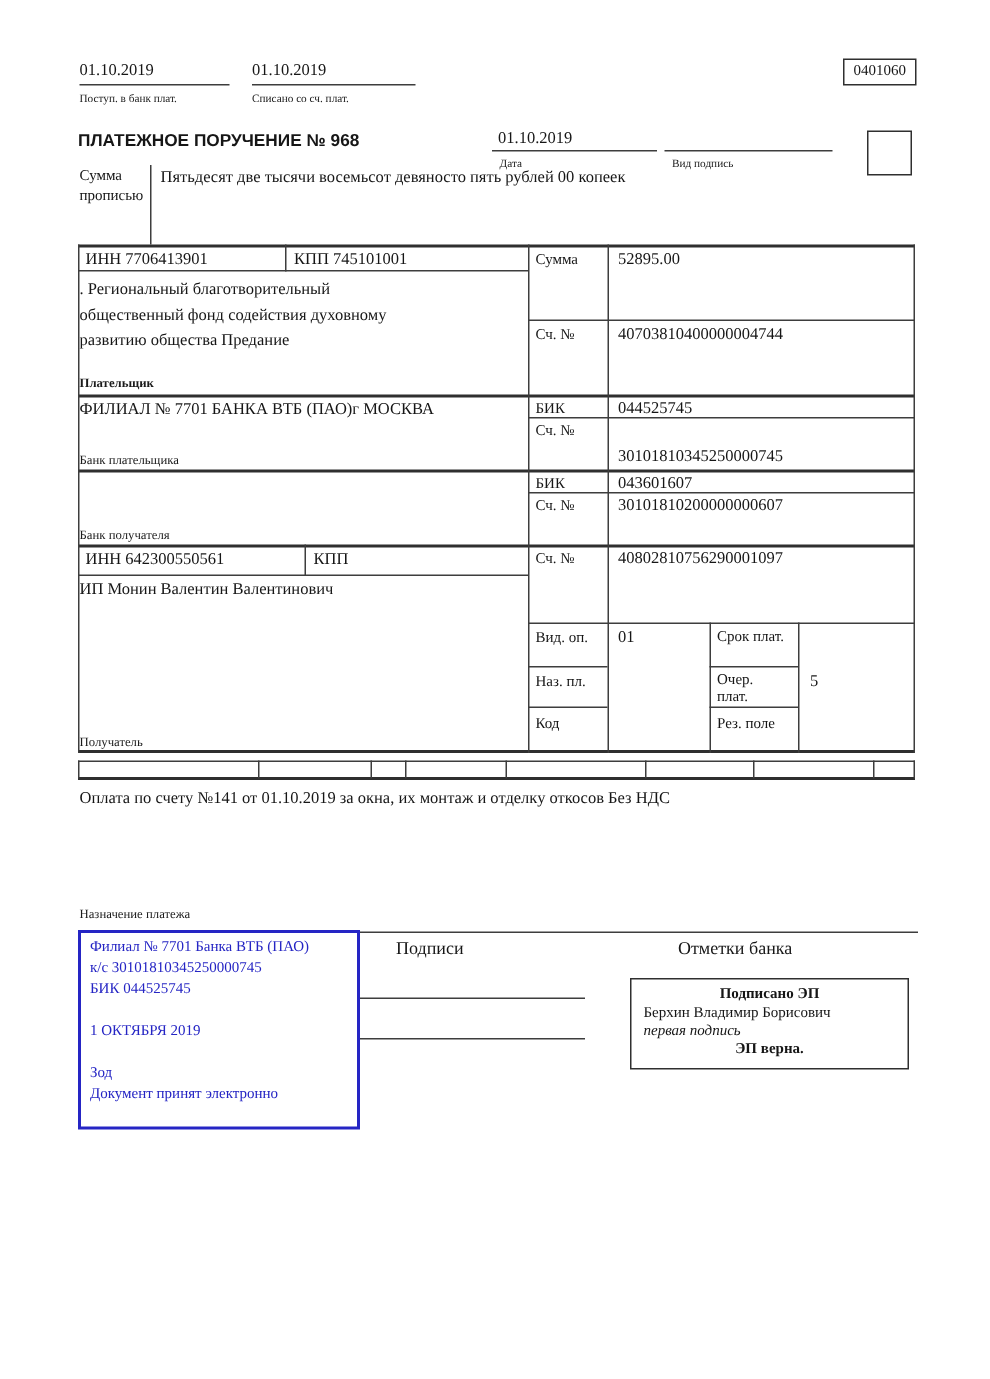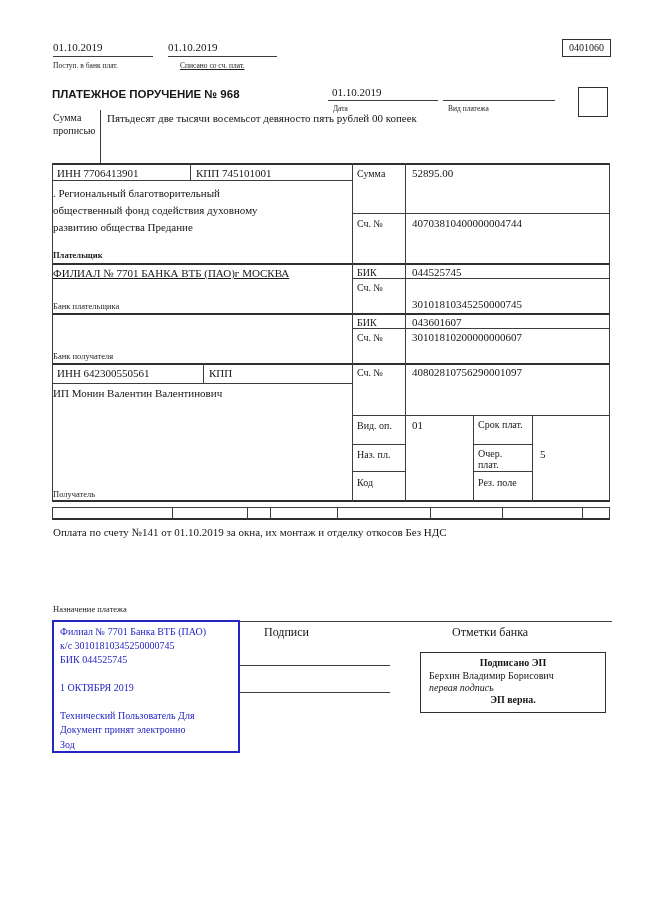--- a/index.html
+++ b/index.html
@@ -35,32 +35,32 @@
 <body>
 
 <div id="page">
 
   <div class="t" style="left:53px; top:41px;">01.10.2019</div>
   <div class="lh" style="left:53px; top:56px; width:100px;"></div>
   <div class="lbl" style="left:53px; top:61px;">Поступ. в банк плат.</div>
 
   <div class="t" style="left:168px; top:41px;">01.10.2019</div>
   <div class="lh" style="left:168px; top:56px; width:109px;"></div>
-  <div class="lbl" style="left:180px; top:61px;text-decoration:underline;">Списано со сч. плат.</div>
+  <div class="lbl" style="left:168px; top:61px;">Списано со сч. плат.</div>
 
   <div class="box" style="left:562px; top:39px; width:47px; height:16px; text-align:center; font-size:10px; line-height:16px;">
     <span>0401060</span>
   </div>
 
   <div class="title" style="left:52px; top:88px;">ПЛАТЕЖНОЕ ПОРУЧЕНИЕ № 968</div>
   <div class="t" style="left:332px; top:86px;">01.10.2019</div>
   <div class="lh" style="left:328px; top:100px; width:110px;"></div>
   <div class="lbl" style="left:333px; top:104px;">Дата</div>
   <div class="lh" style="left:443px; top:100px; width:112px;"></div>
-  <div class="lbl" style="left:448px; top:104px;">Вид платежа</div>
+  <div class="lbl" style="left:448px; top:104px;">Вид подпись</div>
   <div class="box" style="left:578px; top:87px; width:28px; height:28px;"></div>
 
   <div class="cl" style="left:53px; top:112px;">Сумма</div>
   <div class="cl" style="left:53px; top:125px;">прописью</div>
   <div class="lv" style="left:100px; top:110px; height:53px;"></div>
   <div class="t" style="left:107px; top:112px;">Пятьдесят две тысячи восемьсот девяносто пять рублей 00 копеек</div>
 
   <div class="lh th" style="left:52px; top:163px; width:558px;"></div>
   <div class="lh" style="left:52px; top:180px; width:300px;"></div>
   <div class="lh" style="left:352px; top:213px; width:258px;"></div>
@@ -91,21 +91,21 @@
   <div class="t" style="left:53px;  top:187px;">. Региональный благотворительный</div>
   <div class="t" style="left:53px;  top:204px;">общественный фонд содействия духовному</div>
   <div class="t" style="left:53px;  top:221px;">развитию общества Предание</div>
   <div class="sec" style="left:53px; top:250px;font-weight:bold;">Плательщик</div>
 
   <div class="cl" style="left:357px; top:168px;">Сумма</div>
   <div class="t" style="left:412px; top:167px;">52895.00</div>
   <div class="cl" style="left:357px; top:218px;">Сч. №</div>
   <div class="t" style="left:412px; top:217px;">40703810400000004744</div>
 
-  <div class="t" style="left:53px; top:267px;text-decoration:underline;">ФИЛИАЛ № 7701 БАНКА ВТБ (ПАО)г МОСКВА</div>
+  <div class="t" style="left:53px; top:267px;">ФИЛИАЛ № 7701 БАНКА ВТБ (ПАО)г МОСКВА</div>
   <div class="sec" style="left:53px; top:301px;">Банк плательщика</div>
   <div class="cl" style="left:357px; top:267px;">БИК</div>
   <div class="t" style="left:412px; top:266px;">044525745</div>
   <div class="cl" style="left:357px; top:282px;">Сч. №</div>
   <div class="t" style="left:412px; top:281px;margin-top:17px;">30101810345250000745</div>
 
   <div class="sec" style="left:53px; top:351px;font-family:Liberation Serif, serif;">Банк получателя</div>
   <div class="cl" style="left:357px; top:317px;">БИК</div>
   <div class="t" style="left:412px; top:316px;">043601607</div>
   <div class="cl" style="left:357px; top:332px;">Сч. №</div>
@@ -151,23 +151,22 @@
   <div class="lh" style="left:234px; top:665px; width:156px;"></div>
   <div class="lh" style="left:234px; top:692px; width:156px;"></div>
 
   <div id="bank-stamp">
     <div>Филиал № 7701 Банка ВТБ (ПАО)</div>
     <div>к/с 30101810345250000745</div>
     <div>БИК 044525745</div>
     <div></div>
     <div>1 ОКТЯБРЯ 2019</div>
     <div></div>
-    <div>Технический Пользователь Для</div>
+    <div>Зод</div>
     <div>Документ принят электронно</div>
-    <div>Зод</div>
   </div>
 
   <div id="esign-box">
     <div class="center b" style="margin-top:4px;">Подписано ЭП</div>
     <div style="margin:2px 0 0 8px;">Берхин Владимир Борисович</div>
     <div class="i" style="margin:1px 0 0 8px;">первая подпись</div>
     <div class="center b" style="margin-top:1px;">ЭП верна.</div>
   </div>
 
 </div>

